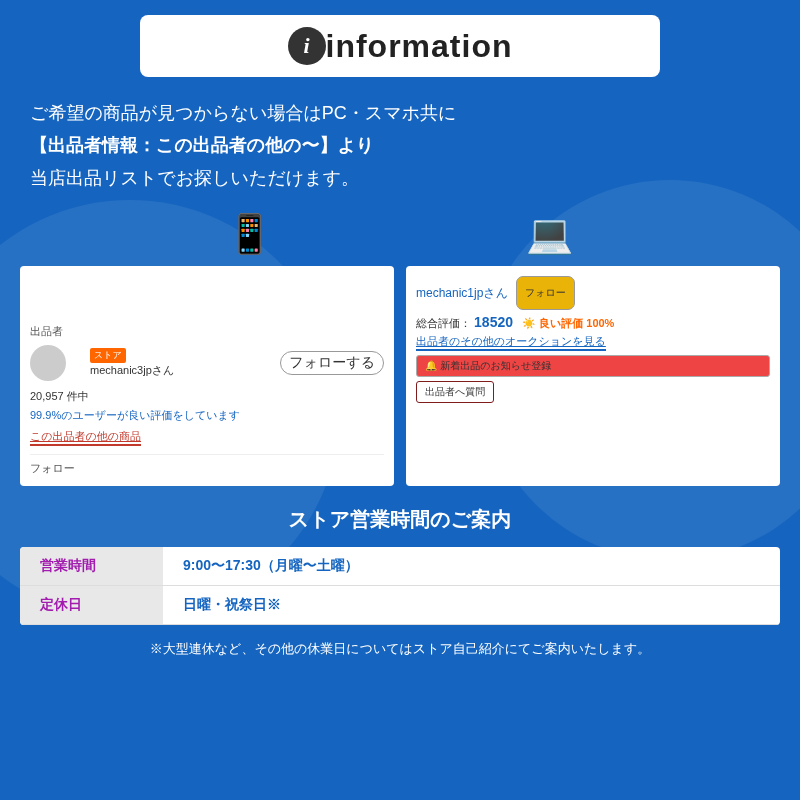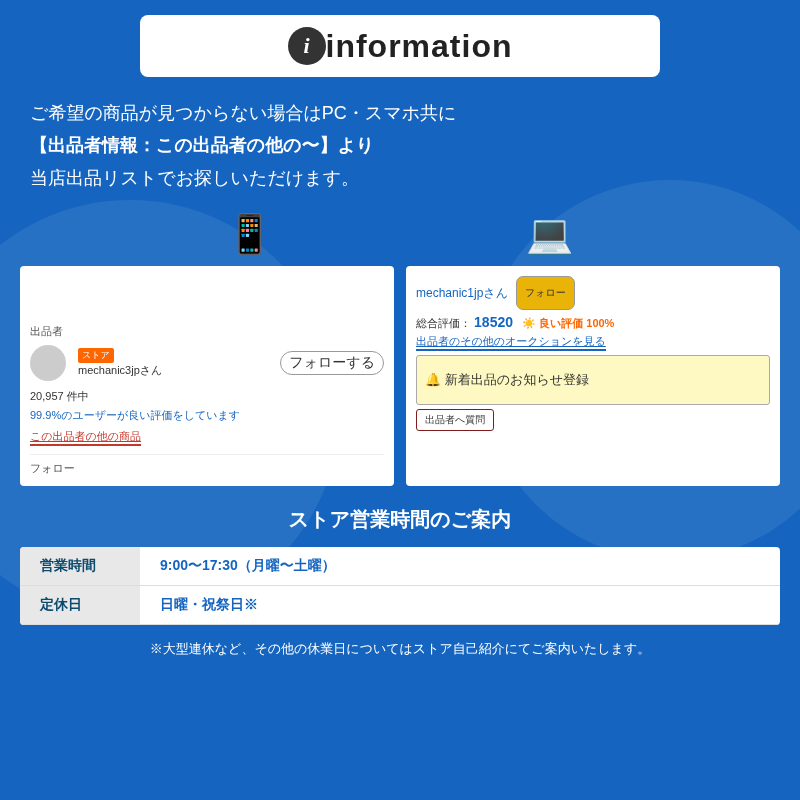--- a/index.html
+++ b/index.html
@@ -129,21 +129,21 @@
     .screenshot-label {
       font-size: 11px;
       color: #555;
       margin-bottom: 6px;
       margin-top: 48px;
     }
 
     .screenshot-header {
       display: flex;
       align-items: center;
-      gap: 12px;
+      gap: 24px;
       margin-bottom: 8px;
     }
 
     .avatar-circle {
       width: 36px;
       height: 36px;
       border-radius: 50%;
       background: #ccc;
       flex-shrink: 0;
     }
@@ -257,23 +257,23 @@
 
     .location-text {
       font-size: 11px;
       color: #555;
       margin-bottom: 6px;
     }
 
     .notify-btn {
       border: 1px solid #aaa;
       border-radius: 3px;
-      padding: 15px 8px;
-      font-size: 13px;
-      background: #fef9c3;
+      padding: 3px 8px;
+      font-size: 10px;
+      background: #ef4444;
       display: block;
       width: 100%;
       text-align: left;
       margin-bottom: 4px;
     }
 
     .question-btn {
       border: 1px solid #7f1d1d;
       border-radius: 3px;
       padding: 3px 8px;
@@ -305,22 +305,22 @@
     }
 
     .hours-table td {
       padding: 10px 20px;
       font-size: 14px;
     }
 
     .hours-label {
       background: #e8e8e8;
       font-weight: bold;
-      color: #0c4a6e;
-      width: 120px;
+      color: #a21caf;
+      width: 143px;
     }
 
     .hours-value {
       color: #1565c0;
       font-weight: bold;
       font-size: 15px;
     }
 
     .footer-note {
       color: white;

